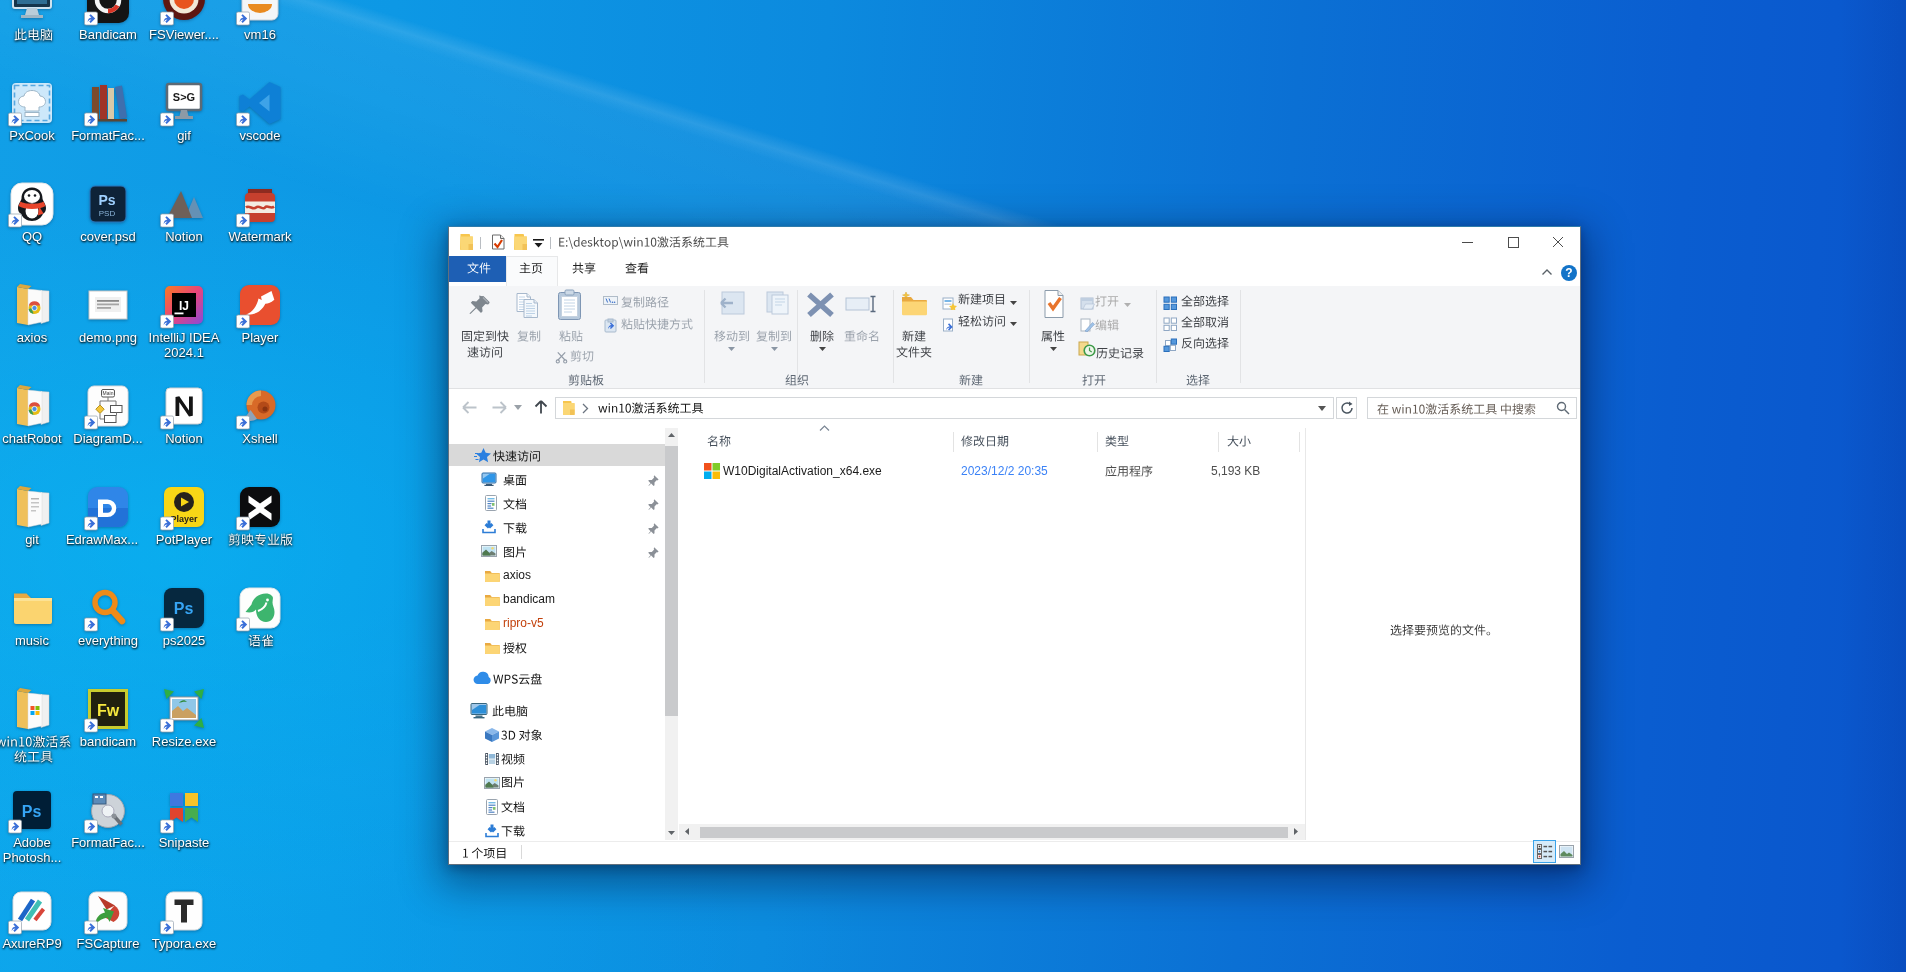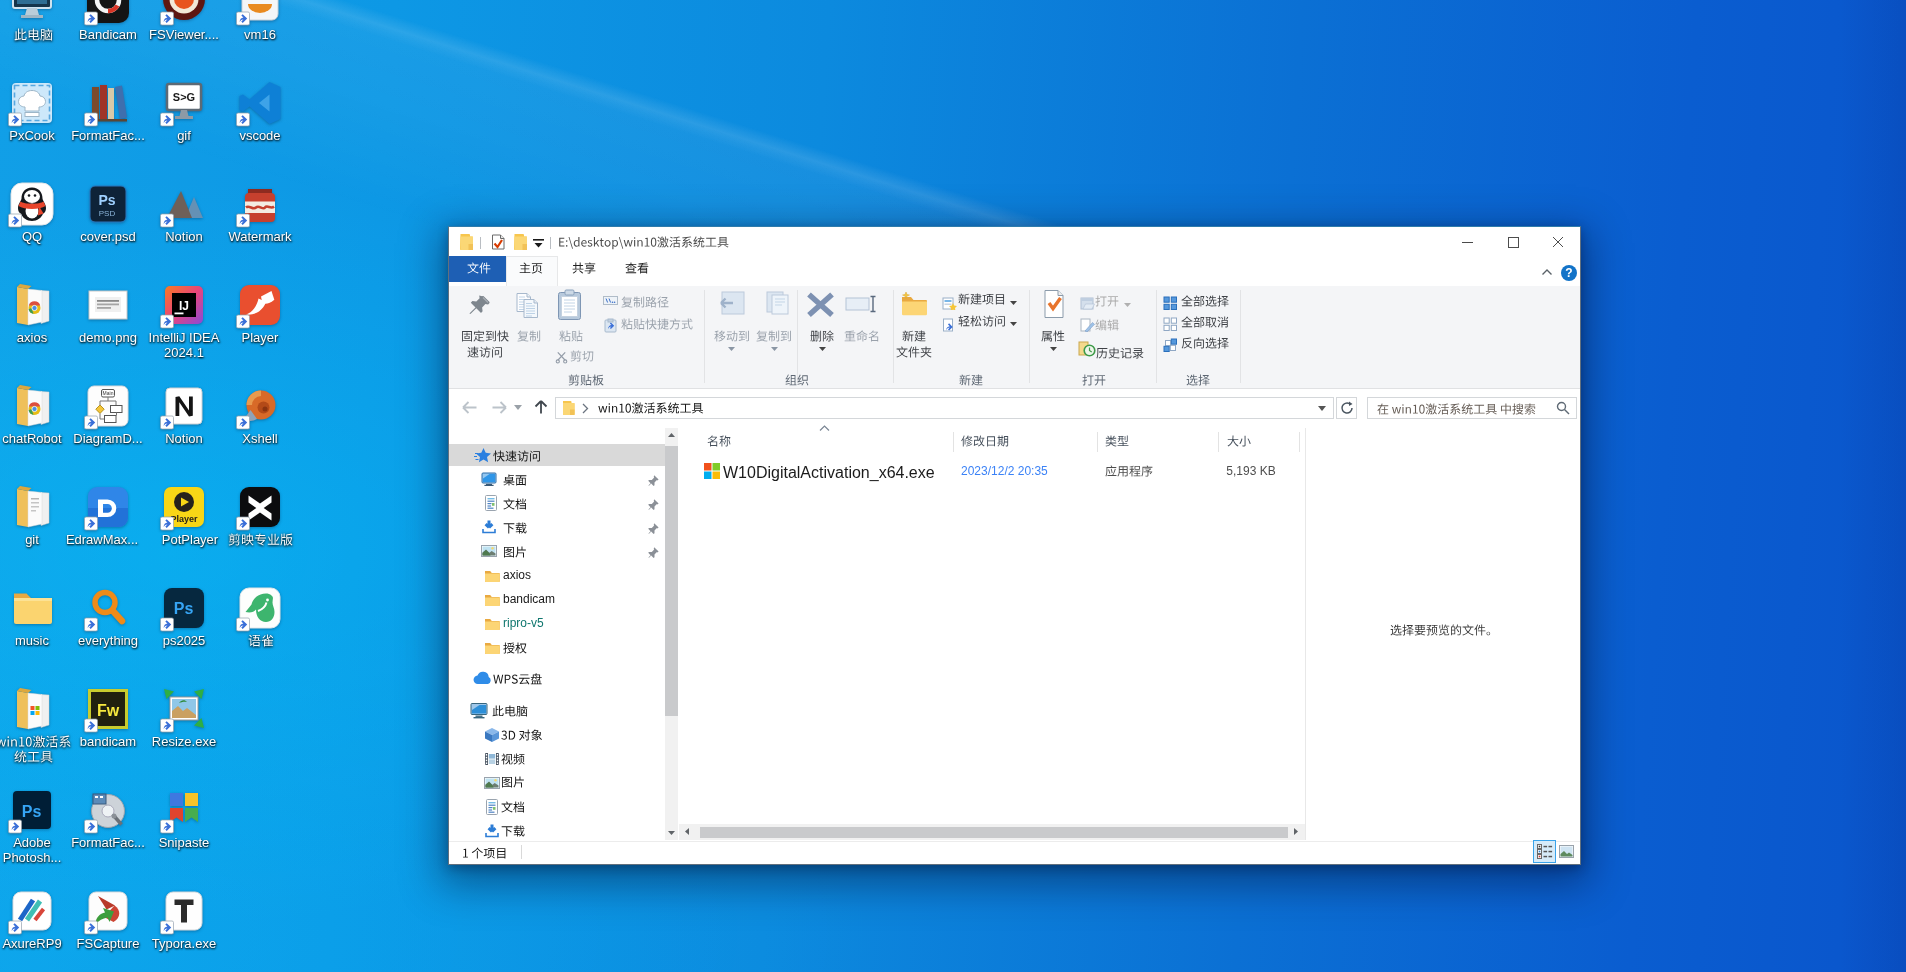--- a/index.html
+++ b/index.html
@@ -352,21 +352,21 @@
 <div class="lb" style="left:-14px;top:330.3px">axios</div>
 <div class="lb" style="left:62px;top:330.3px">demo.png</div>
 <div class="lb" style="left:138px;top:330.3px">IntelliJ IDEA<br>2024.1</div>
 <div class="lb" style="left:214px;top:330.3px">Player</div>
 <div class="lb" style="left:-14px;top:431.3px">chatRobot</div>
 <div class="lb" style="left:62px;top:431.3px">DiagramD...</div>
 <div class="lb" style="left:138px;top:431.3px">Notion</div>
 <div class="lb" style="left:214px;top:431.3px">Xshell</div>
 <div class="lb" style="left:-14px;top:532.3px">git</div>
 <div class="lb" style="left:56px;top:532.3px">EdrawMax...</div>
-<div class="lb" style="left:144px;top:532.3px">PotPlayer</div>
+<div class="lb" style="left:138px;top:532.3px">PotPlayer</div>
 <div class="lb" style="left:-14px;top:633.3px">music</div>
 <div class="lb" style="left:62px;top:633.3px">everything</div>
 <div class="lb" style="left:138px;top:633.3px">ps2025</div>
 <div class="lb" style="left:62px;top:734.3px">bandicam</div>
 <div class="lb" style="left:138px;top:734.3px">Resize.exe</div>
 <div class="lb" style="left:-14px;top:835.3px">Adobe<br>Photosh...</div>
 <div class="lb" style="left:62px;top:835.3px">FormatFac...</div>
 <div class="lb" style="left:138px;top:835.3px">Snipaste</div>
 <div class="lb" style="left:-14px;top:936.3px">AxureRP9</div>
 <div class="lb" style="left:62px;top:936.3px">FSCapture</div>
@@ -657,21 +657,21 @@
     <use href="#pin12"></use>
   </svg>
 <svg class="a" style="left:648px;top:522px;width:12px;height:12px" viewBox="0 0 12 12">
     <use href="#pin12"></use>
   </svg>
 <svg class="a" style="left:648px;top:546px;width:12px;height:12px" viewBox="0 0 12 12">
     <use href="#pin12"></use>
   </svg>
 <div class="a" style="left:503px;top:568px;font-size:12px;color:#191919">axios</div>
 <div class="a" style="left:503px;top:592px;font-size:12px;color:#191919">bandicam</div>
-<div class="a" style="left:503px;top:616px;font-size:12px;color:#0f766e">ripro-v5</div>
+<div class="a" style="left:503px;top:616px;font-size:12px;color:#c2410c">ripro-v5</div>
 <div class="a" style="left:665px;top:428px;width:13px;height:412px;background:#f1f1f1"></div>
 <div class="a" style="left:665px;top:446px;width:13px;height:270px;background:#c9cacc"></div>
 <svg class="a" style="left:668px;top:433px;width:7px;height:4px" viewBox="0 0 7 4">
     <path d="M0 4 3.5 0 7 4z" fill="#606468"></path>
   </svg>
 <svg class="a" style="left:668px;top:831px;width:7px;height:4px" viewBox="0 0 7 4">
     <path d="M0 0h7L3.5 4z" fill="#606468"></path>
   </svg>
 <div class="hsep" style="left:953px;top:432px;height:20px;background:#e3e3e3"></div>
 <div class="hsep" style="left:1097px;top:432px;height:20px;background:#e3e3e3"></div>
@@ -679,23 +679,23 @@
 <div class="hsep" style="left:1299px;top:432px;height:20px;background:#e3e3e3"></div>
 <svg class="a" style="left:819px;top:425px;width:11px;height:6px" viewBox="0 0 11 6">
     <path d="M1 5.5 5.5 1 10 5.5" stroke="#7a8694" stroke-width="1.2" fill="none"></path>
   </svg>
 <svg class="s16" style="left:704px;top:463px" viewBox="0 0 16 16">
     <rect width="7.5" height="7.5" fill="#f1511b"></rect>
     <rect x="8.5" width="7.5" height="7.5" fill="#80cc28"></rect>
     <rect y="8.5" width="7.5" height="7.5" fill="#00adef"></rect>
     <rect x="8.5" y="8.5" width="7.5" height="7.5" fill="#fbbc09"></rect>
   </svg>
-<div class="a" style="left:723px;top:464px;font-size:16px;color:#1b1b1b">W10DigitalActivation_x64.exe</div>
+<div class="a" style="left:723px;top:464px;font-size:12px;color:#1b1b1b">W10DigitalActivation_x64.exe</div>
 <div class="a" style="left:961px;top:464px;font-size:12px;color:#3b82f6">2023/12/2 20:35</div>
-<div class="a" style="left:1211px;top:464px;width:80px;text-align:center;font-size:12px;color:#4e4e4e">5,193 KB</div>
+<div class="a" style="left:1211px;top:464px;width:80px;text-align:left;font-size:12px;color:#4e4e4e">5,193 KB</div>
 <div class="hsep" style="left:1305px;top:428px;height:412px;background:#e8e8e8"></div>
 <div class="a" style="left:679px;top:824px;width:626px;height:16px;background:#f1f1f1"></div>
 <div class="a" style="left:700px;top:826.5px;width:588px;height:11px;background:#c9cacc"></div>
 <svg class="a" style="left:685px;top:828px;width:4px;height:7px" viewBox="0 0 4 7">
     <path d="M4 0v7L0 3.5z" fill="#606468"></path>
   </svg>
 <svg class="a" style="left:1294px;top:828px;width:4px;height:7px" viewBox="0 0 4 7">
     <path d="M0 0v7l4-3.5z" fill="#606468"></path>
   </svg>
 <div class="a" style="left:449px;top:841px;width:1131px;height:1px;background:#ececec"></div>

